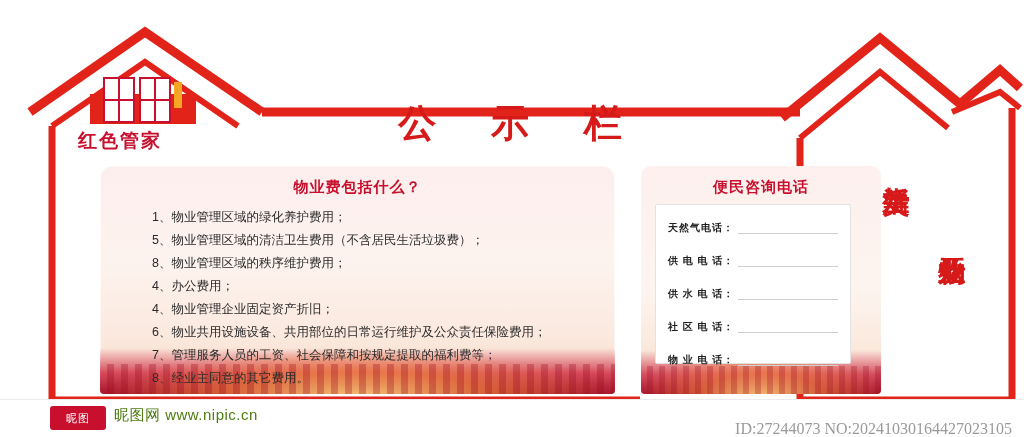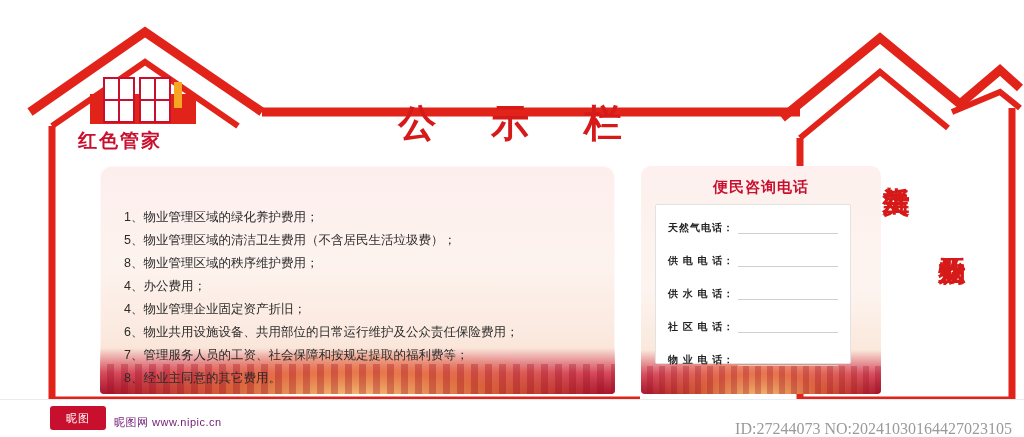--- a/index.html
+++ b/index.html
@@ -123,20 +123,21 @@
     position: absolute;
     top: 40px;
     left: 24px;
     right: 18px;
   }
   .item {
     font-size: 12.5px;
     line-height: 23px;
     color: #2b2b2b;
     white-space: nowrap;
+    margin-left: 28px;
   }
 
   
   .panel-right {
     position: absolute;
     left: 641px;
     top: 166px;
     width: 240px;
     height: 228px;
     border-radius: 10px 10px 4px 4px;
@@ -222,38 +223,38 @@
     width: 1024px;
     height: 37px;
     background: #ffffff;
     border-top: 1px solid #ececec;
   }
   .watermark {
     position: absolute;
     left: 14px;
     top: 6px;
     display: flex;
-    align-items: flex-end;
+    align-items: flex-start;
     padding-left: 36px;
   }
   .wm-badge {
     width: 56px;
     height: 24px;
     background: #c8102e;
     color: #fff;
     font-size: 11px;
     line-height: 24px;
     text-align: center;
     border-radius: 3px;
     letter-spacing: 1px;
   }
   .wm-text {
     margin-left: 8px;
-    font-size: 11px;
-    color: #701a75;
+    font-size: 15px;
+    color: #4d7c0f;
     letter-spacing: 0.5px;
     font-family: "Liberation Sans", sans-serif;
   }
   .footer-id {
     position: absolute;
     right: 12px;
     top: 20px;
     font-size: 16px;
     color: #9a9a9a;
     font-family: Liberation Serif, serif;
@@ -292,20 +293,21 @@
       <line x1="52" y1="28" x2="82" y2="28" stroke="#c8102e" stroke-width="2"></line>
       <rect x="86" y="10" width="8" height="26" fill="#f6a623"></rect>
     </svg>
     <div class="logo-caption">红色管家</div>
   </div>
 
   <div class="main-title">公 示 栏</div>
 
   <div class="panel-left">
     <div class="skyline"></div>
+    <div class="panel-title">物业费包括什么？</div>
     <div class="items">
       <div class="item">1、物业管理区域的绿化养护费用；</div>
       <div class="item">5、物业管理区域的清洁卫生费用（不含居民生活垃圾费）；</div>
       <div class="item">8、物业管理区域的秩序维护费用；</div>
       <div class="item">4、办公费用；</div>
       <div class="item">4、物业管理企业固定资产折旧；</div>
       <div class="item">6、物业共用设施设备、共用部位的日常运行维护及公众责任保险费用；</div>
       <div class="item">7、管理服务人员的工资、社会保障和按规定提取的福利费等；</div>
       <div class="item">8、经业主同意的其它费用。</div>
     </div>

